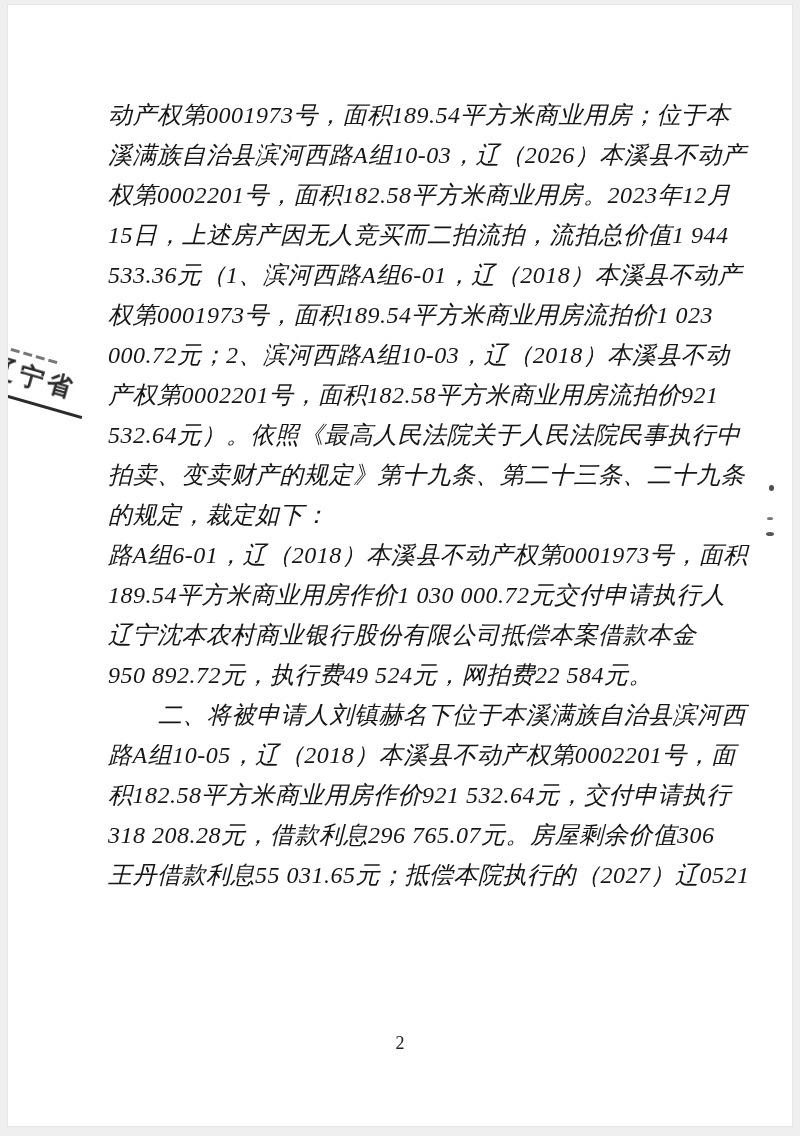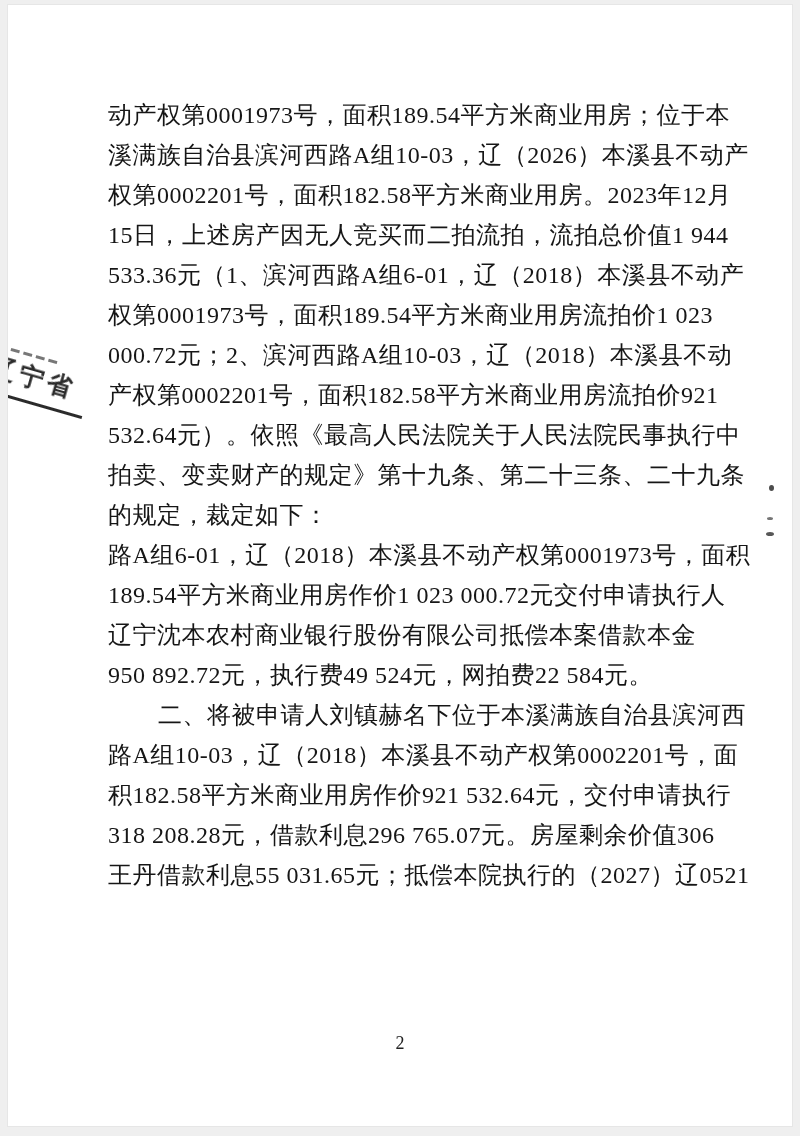--- a/index.html
+++ b/index.html
@@ -30,20 +30,21 @@
     top: 90px;
     width: 640px;
     color: #161616;
   }
   .line {
     height: 40px;
     line-height: 40px;
     font-size: 24px;
     white-space: nowrap;
     letter-spacing: 0.5px;
+    font-style: italic;
   }
   .line.indent {
     padding-left: 50px;
   }
   .page-number {
     position: absolute;
     left: 0;
     right: 0;
     top: 1028px;
     text-align: center;
@@ -112,25 +113,25 @@
     <div class="line">权第0002201号，面积182.58平方米商业用房。2023年12月</div>
     <div class="line">15日，上述房产因无人竞买而二拍流拍，流拍总价值1 944</div>
     <div class="line">533.36元（1、滨河西路A组6-01，辽（2018）本溪县不动产</div>
     <div class="line">权第0001973号，面积189.54平方米商业用房流拍价1 023</div>
     <div class="line">000.72元；2、滨河西路A组10-03，辽（2018）本溪县不动</div>
     <div class="line">产权第0002201号，面积182.58平方米商业用房流拍价921</div>
     <div class="line">532.64元）。依照《最高人民法院关于人民法院民事执行中</div>
     <div class="line">拍卖、变卖财产的规定》第十九条、第二十三条、二十九条</div>
     <div class="line">的规定，裁定如下：</div>
     <div class="line">路A组6-01，辽（2018）本溪县不动产权第0001973号，面积</div>
-    <div class="line">189.54平方米商业用房作价1 023 000.72元交付申请执行人</div>
+    <div class="line">189.54平方米商业用房作价1 030 000.72元交付申请执行人</div>
     <div class="line">辽宁沈本农村商业银行股份有限公司抵偿本案借款本金</div>
     <div class="line">950 892.72元，执行费49 524元，网拍费22 584元。</div>
     <div class="line indent">二、将被申请人刘镇赫名下位于本溪满族自治县滨河西</div>
-    <div class="line">路A组10-03，辽（2018）本溪县不动产权第0002201号，面</div>
+    <div class="line">路A组10-05，辽（2018）本溪县不动产权第0002201号，面</div>
     <div class="line">积182.58平方米商业用房作价921 532.64元，交付申请执行</div>
     <div class="line">318 208.28元，借款利息296 765.07元。房屋剩余价值306</div>
     <div class="line">王丹借款利息55 031.65元；抵偿本院执行的（2027）辽0521</div>
   </div>
 
   <div class="page-number">2</div>
 
   <div class="speck s1"></div>
   <div class="speck s2"></div>
   <div class="speck s3"></div>

